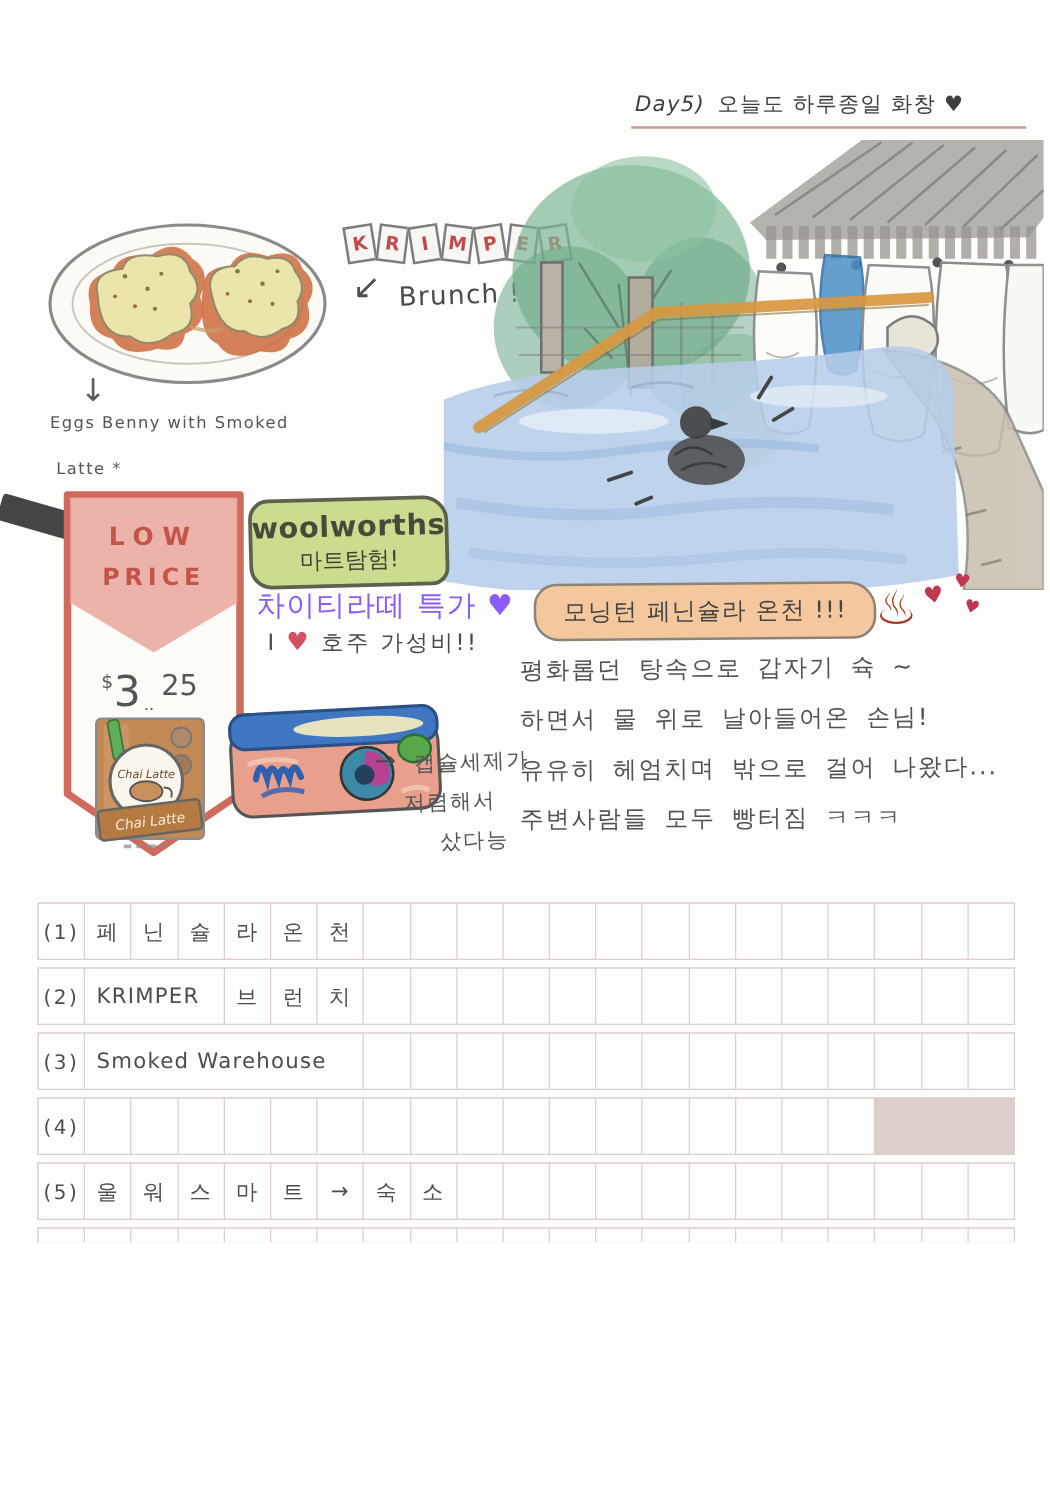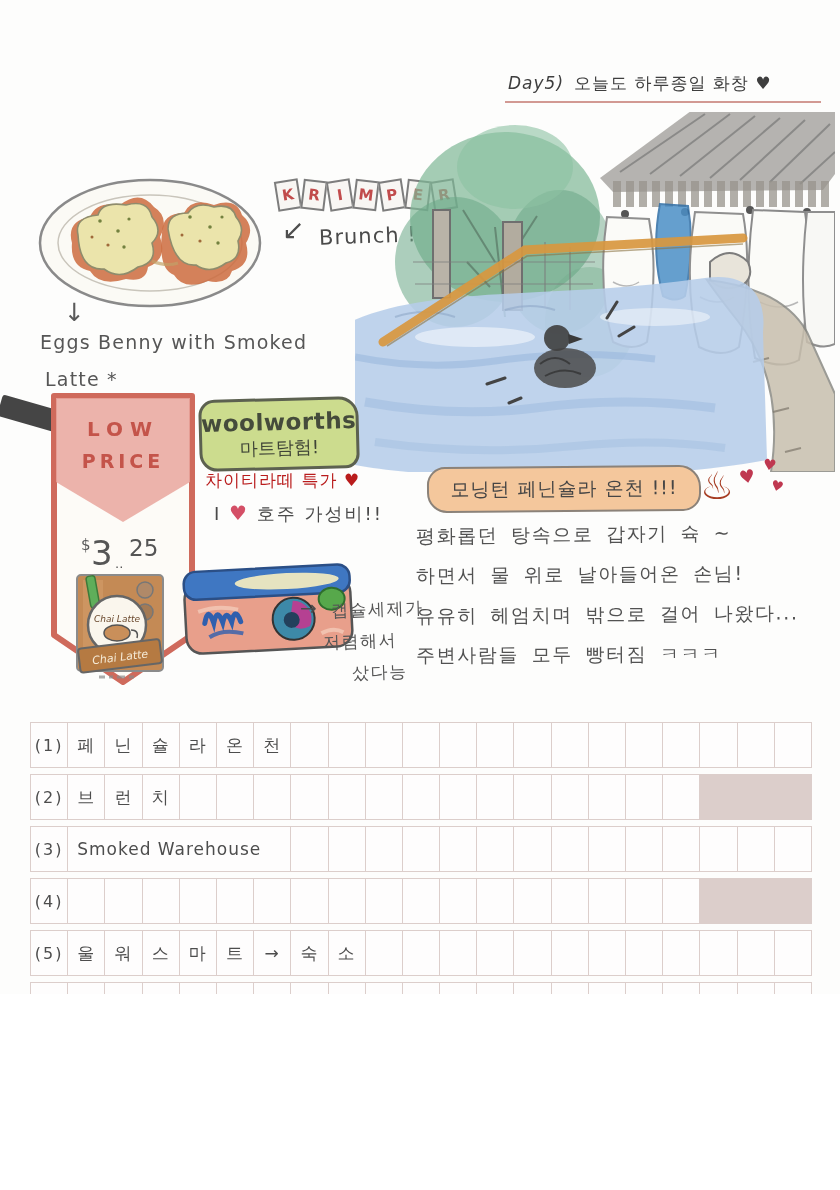--- a/index.html
+++ b/index.html
@@ -16,35 +16,35 @@
   #letter-blocks{left:276px;top:180px;display:flex;gap:2px;}
   .letter-block{width:20px;height:26px;border:2px solid #7d7d7d;background:#f8f6f3;color:#c14b4b;
     font-weight:bold;font-size:15px;display:flex;align-items:center;justify-content:center;}
   .letter-block:nth-child(odd){transform:rotate(-9deg);}
   .letter-block:nth-child(even){transform:rotate(7deg);}
   #arrow-to-restaurant{left:282px;top:214px;font-size:27px;color:#4e4e4e;}
   #brunch-label{left:319px;top:224px;font-size:21px;color:#4a4a4a;letter-spacing:1px;transform:rotate(-2deg);}
 
   
   #plate-arrow{left:64px;top:298px;font-size:25px;color:#5a5a5a;}
-  .caption{font-size:19px;color:#565656;letter-spacing:1.2px;}
+  .caption{font-size:13px;color:#565656;letter-spacing:1.2px;}
   #caption1{left:40px;top:331px;}
   #caption2{left:45px;top:368px;}
 
   
   #tag-hanger{left:0px;top:394px;width:64px;height:22px;background:#454545;border-radius:3px;
     transform:rotate(16deg);transform-origin:left center;}
 
   
   #woolworths-box{left:199px;top:398px;width:154px;height:66px;background:#ccdc8e;
     border:3px solid #5c6150;border-radius:16px 20px 14px 18px;transform:rotate(-1.5deg);
     display:flex;flex-direction:column;align-items:center;justify-content:center;}
   #woolworths-name{font-size:23px;color:#454b3b;font-weight:600;letter-spacing:.5px;}
   #woolworths-sub{font-size:18px;color:#3f4437;margin-top:1px;}
-  #deal-note{left:205px;top:469px;font-size:17px;color:#b91c1c;letter-spacing:1px;}
+  #deal-note{left:205px;top:469px;font-size:23px;color:#8b5cf6;letter-spacing:1px;}
   #love-note{left:214px;top:501px;font-size:18px;color:#4a4a4a;letter-spacing:2px;}
   #love-note .heart{color:#d44f66;font-size:20px;}
 
   
   #pod-arrow{left:300px;top:596px;font-size:20px;color:#4c4c4c;}
   .pod-note{font-size:17px;color:#565656;letter-spacing:1.5px;}
   #pod-note1{left:331px;top:598px;transform:rotate(-2deg);}
   #pod-note2{left:323px;top:630px;transform:rotate(-2deg);}
   #pod-note3{left:352px;top:661px;transform:rotate(-2deg);}
 
@@ -278,20 +278,21 @@
         <div class="grid-cell"></div>
         <div class="grid-cell"></div>
         <div class="grid-cell"></div>
         <div class="grid-cell"></div>
         <div class="grid-cell"></div>
         <div class="grid-cell"></div>
         <div class="grid-cell"></div>
       </div>
       <div class="grid-row">
         <div class="grid-cell rownum">(2)</div>
+        <div class="grid-cell left" style="grid-column: span 3;">KRIMPER</div>
         <div class="grid-cell">브</div>
         <div class="grid-cell">런</div>
         <div class="grid-cell">치</div>
         <div class="grid-cell"></div>
         <div class="grid-cell"></div>
         <div class="grid-cell"></div>
         <div class="grid-cell"></div>
         <div class="grid-cell"></div>
         <div class="grid-cell"></div>
         <div class="grid-cell"></div>

